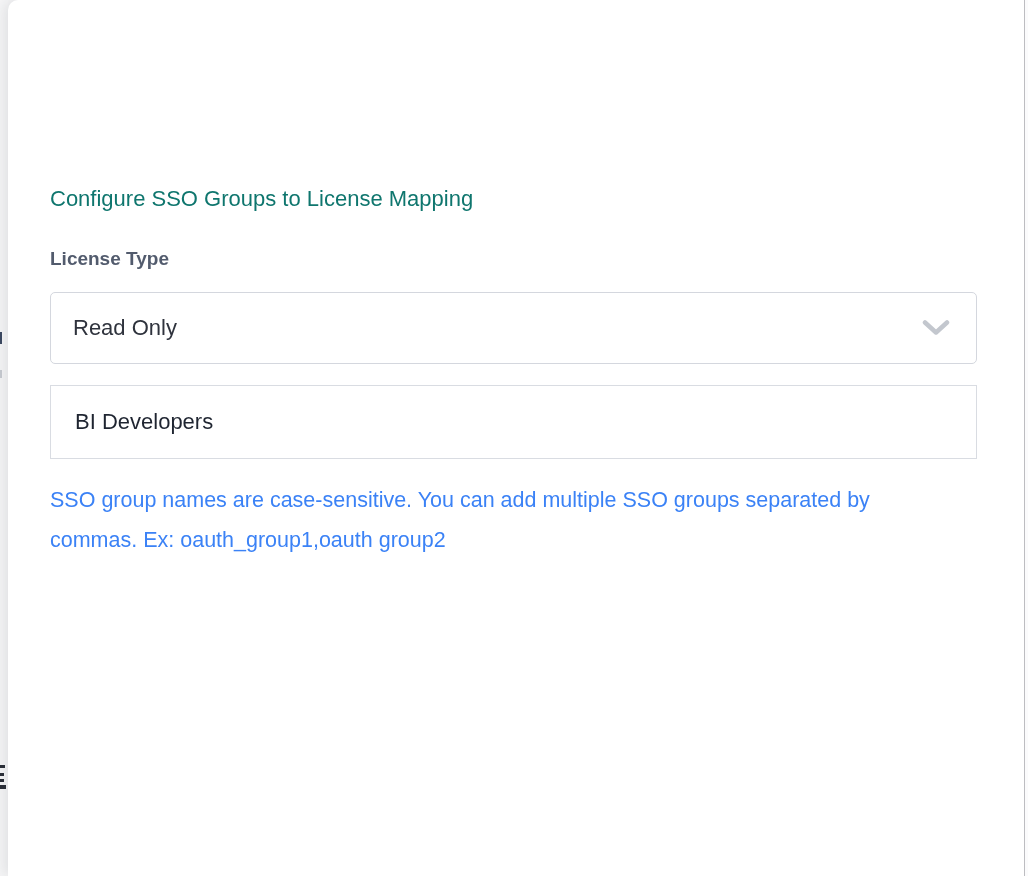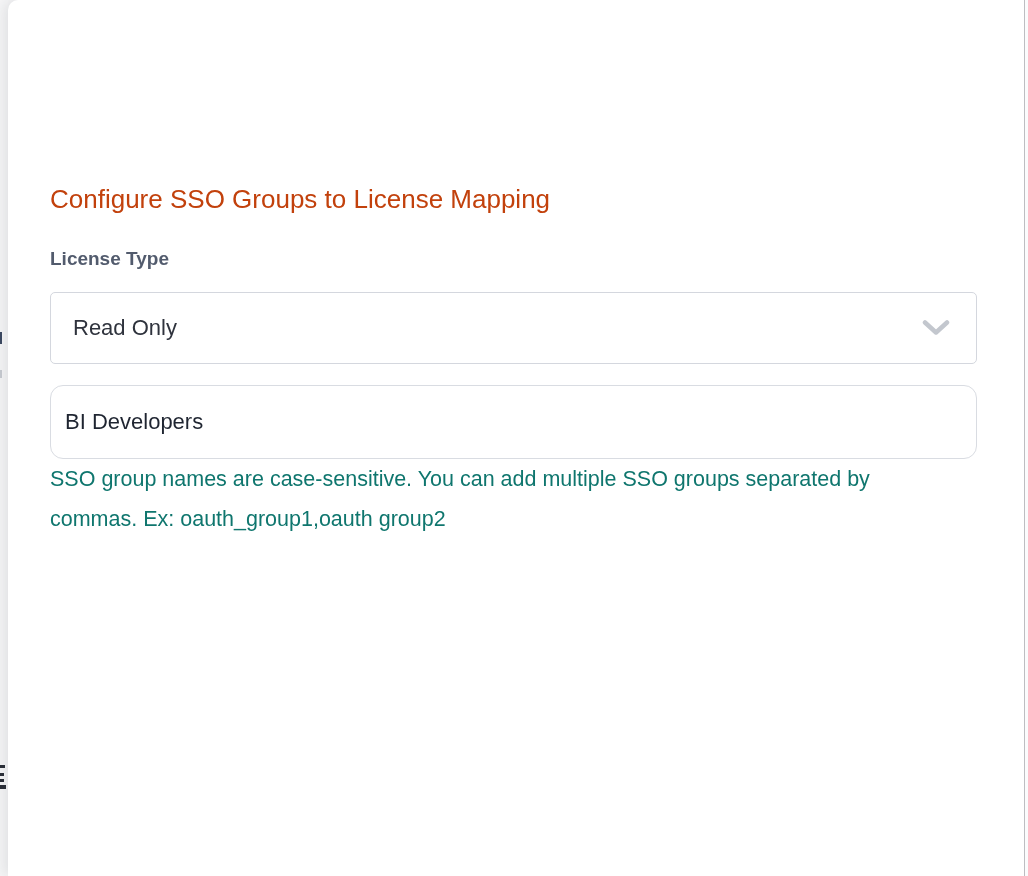--- a/index.html
+++ b/index.html
@@ -53,23 +53,23 @@
     display: flex; align-items: center; justify-content: center;
   }
   .close-btn svg { display: block; }
 
   .modal-body {
     position: absolute;
     top: 148px; left: 42px; right: 47px; bottom: 0;
   }
   .section-heading {
     margin-top: 37px;
-    font-size: 26px;
+    font-size: 22px;
     font-weight: 400;
-    color: #c2410c;
+    color: #0f766e;
     line-height: 28px;
   }
   .field-label {
     font-size: 19px;
     font-weight: 700;
     color: #525b6d;
     line-height: 24px;
   }
   .label-license { margin-top: 34px; }
   .label-sso { margin-top: 64px; }
@@ -95,33 +95,34 @@
     transform: translateY(-50%);
     line-height: 0;
   }
 
   .text-input {
     display: block;
     margin-top: 21px;
     width: 100%; height: 74px;
     background: #ffffff;
     border: 1px solid #d9dce2;
-    border-radius: 13px;
-    padding-left: 14px;
+    border-radius: 0;
+    padding-left: 24px;
     font-family: "Liberation Sans", sans-serif;
     font-size: 22px;
     color: #1f2531;
     outline: none;
   }
 
   .help-text {
+    margin-top: 21px;
     max-width: 845px;
     font-size: 21.5px;
     line-height: 40px;
-    color: #0f766e;
+    color: #3b82f6;
   }
 
   
   .scrollbar-track {
     position: absolute;
     right: 0; top: 0;
     width: 4px; height: 876px;
     background: #fbfbfc;
     border-left: 1px solid #bdbdc1;
   }

